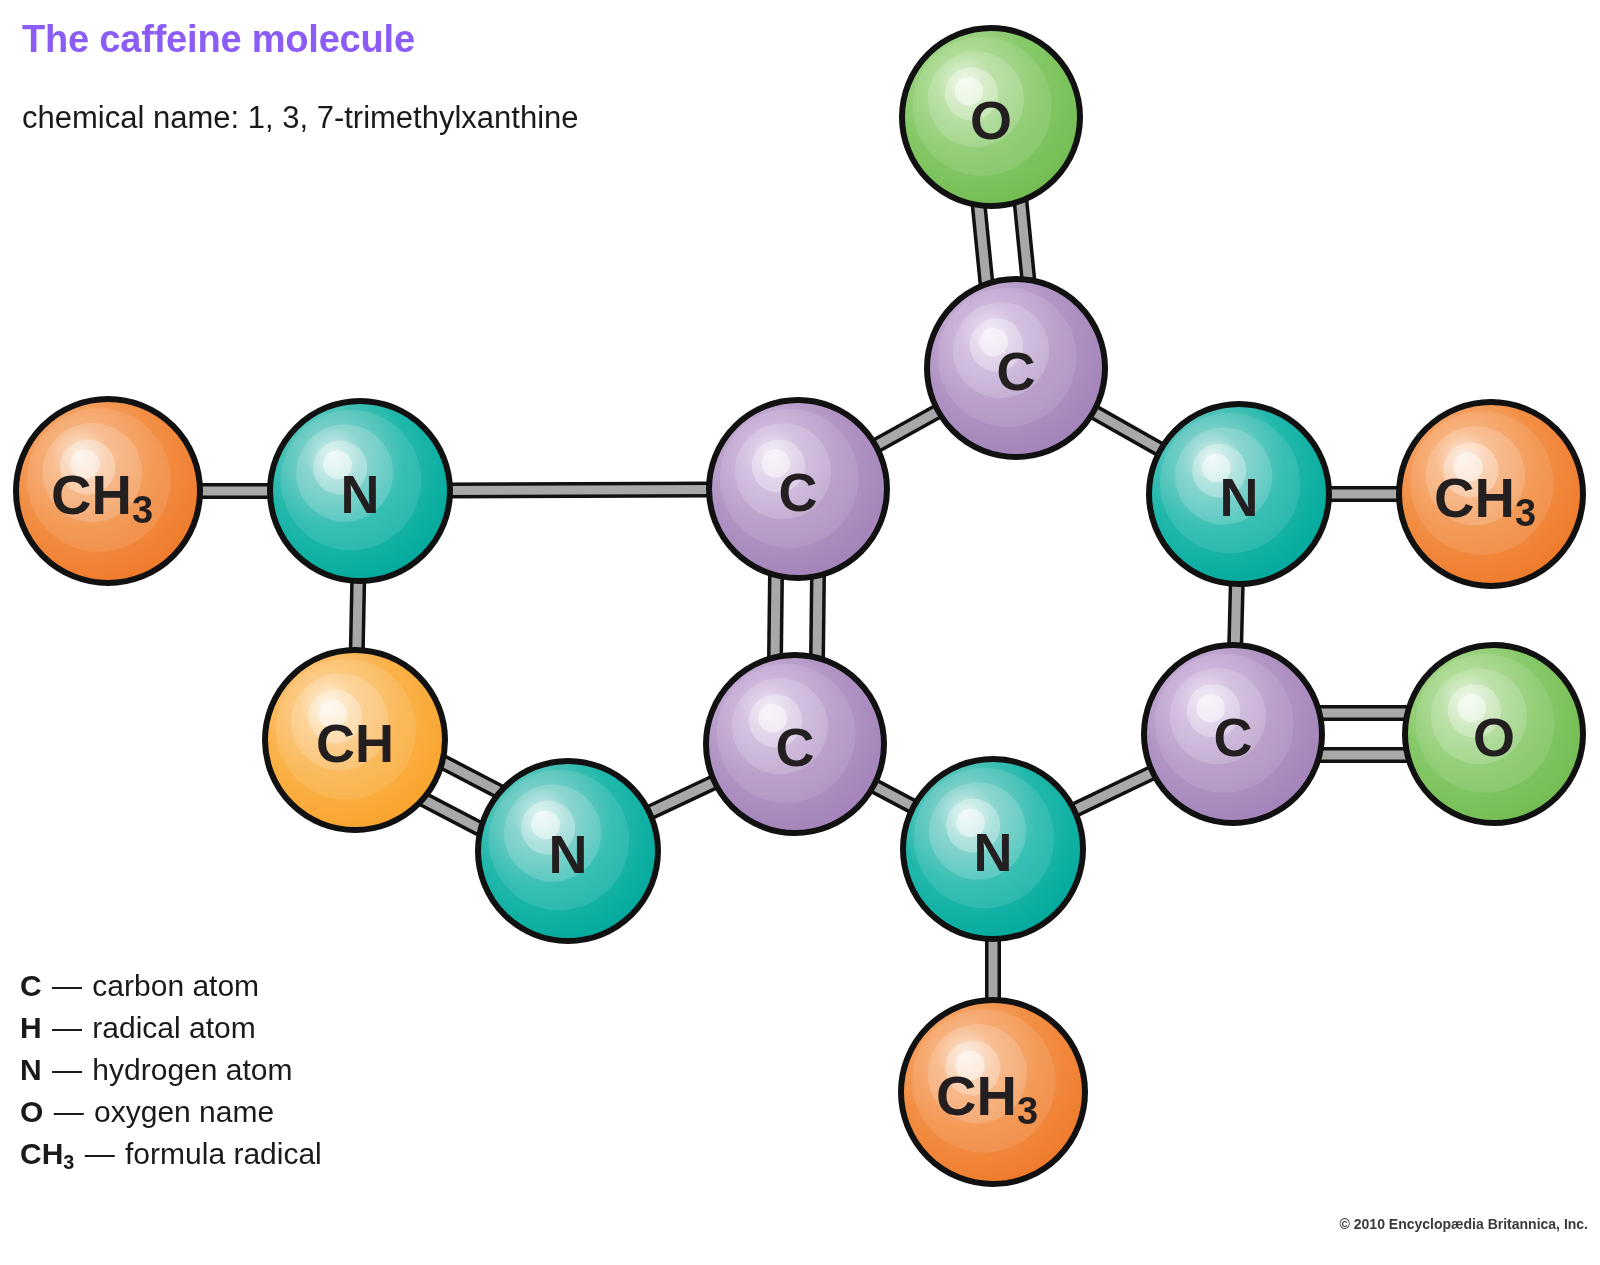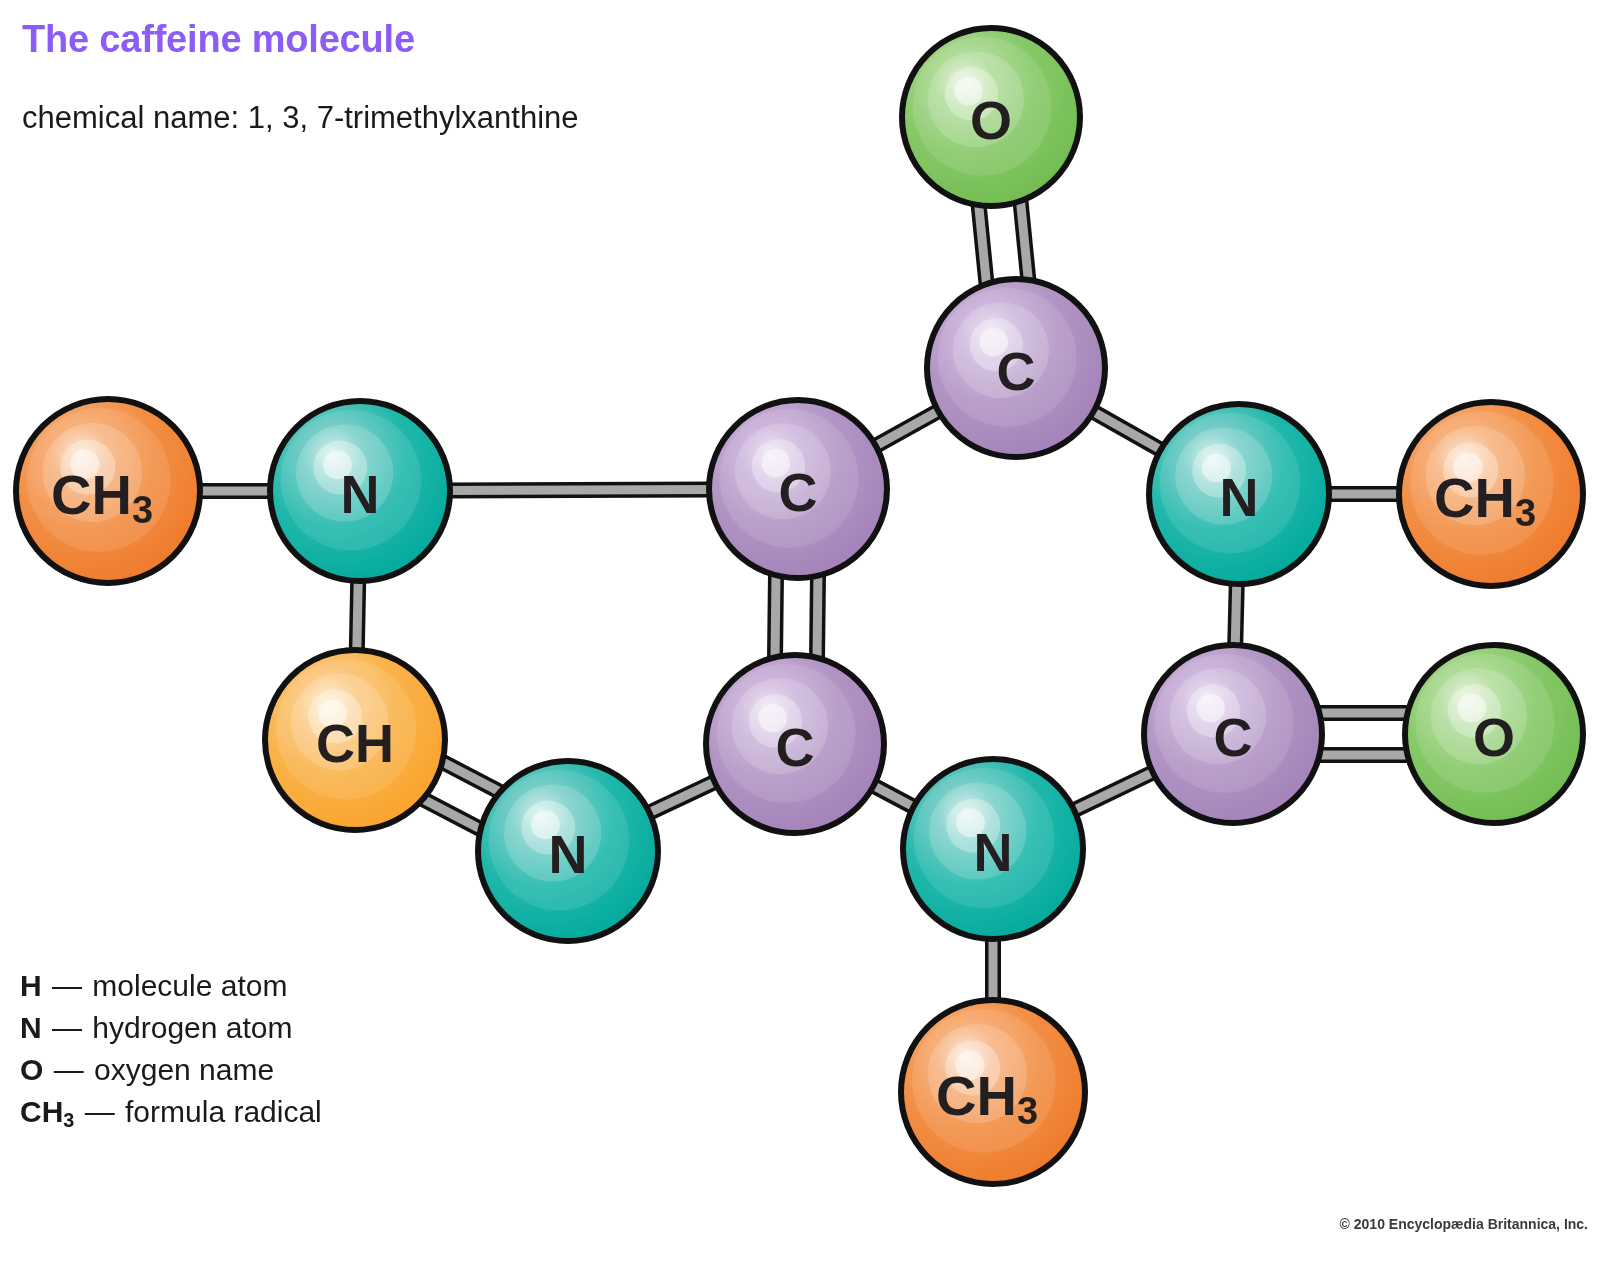--- a/index.html
+++ b/index.html
@@ -315,20 +315,21 @@
   <div id="title">The caffeine molecule</div>
 
   <div id="subtitle">
     <span class="line">
       <span>chemical name:</span>
       <span>1, 3, 7-trimethylxanthine</span>
     </span>
   </div>
 
   <div id="legend">
-      <span class="row"><span class="sym">H</span><span class="dash"> — </span><span>molecule atom</span></span>
+      <span class="row"><span class="sym">C</span><span class="dash"> — </span><span>carbon atom</span></span>
+      <span class="row"><span class="sym">H</span><span class="dash"> — </span><span>radical atom</span></span>
       <span class="row"><span class="sym">N</span><span class="dash"> — </span><span>hydrogen atom</span></span>
       <span class="row"><span class="sym">O</span><span class="dash"> — </span><span>oxygen name</span></span>
       <span class="row"><span class="sym">CH<sub>3</sub></span><span class="dash"> — </span><span>formula radical</span></span>
     </div>
 
   <div id="copyright">© 2010 Encyclopædia Britannica, Inc.</div>
 </div>
 
 </body></html>

